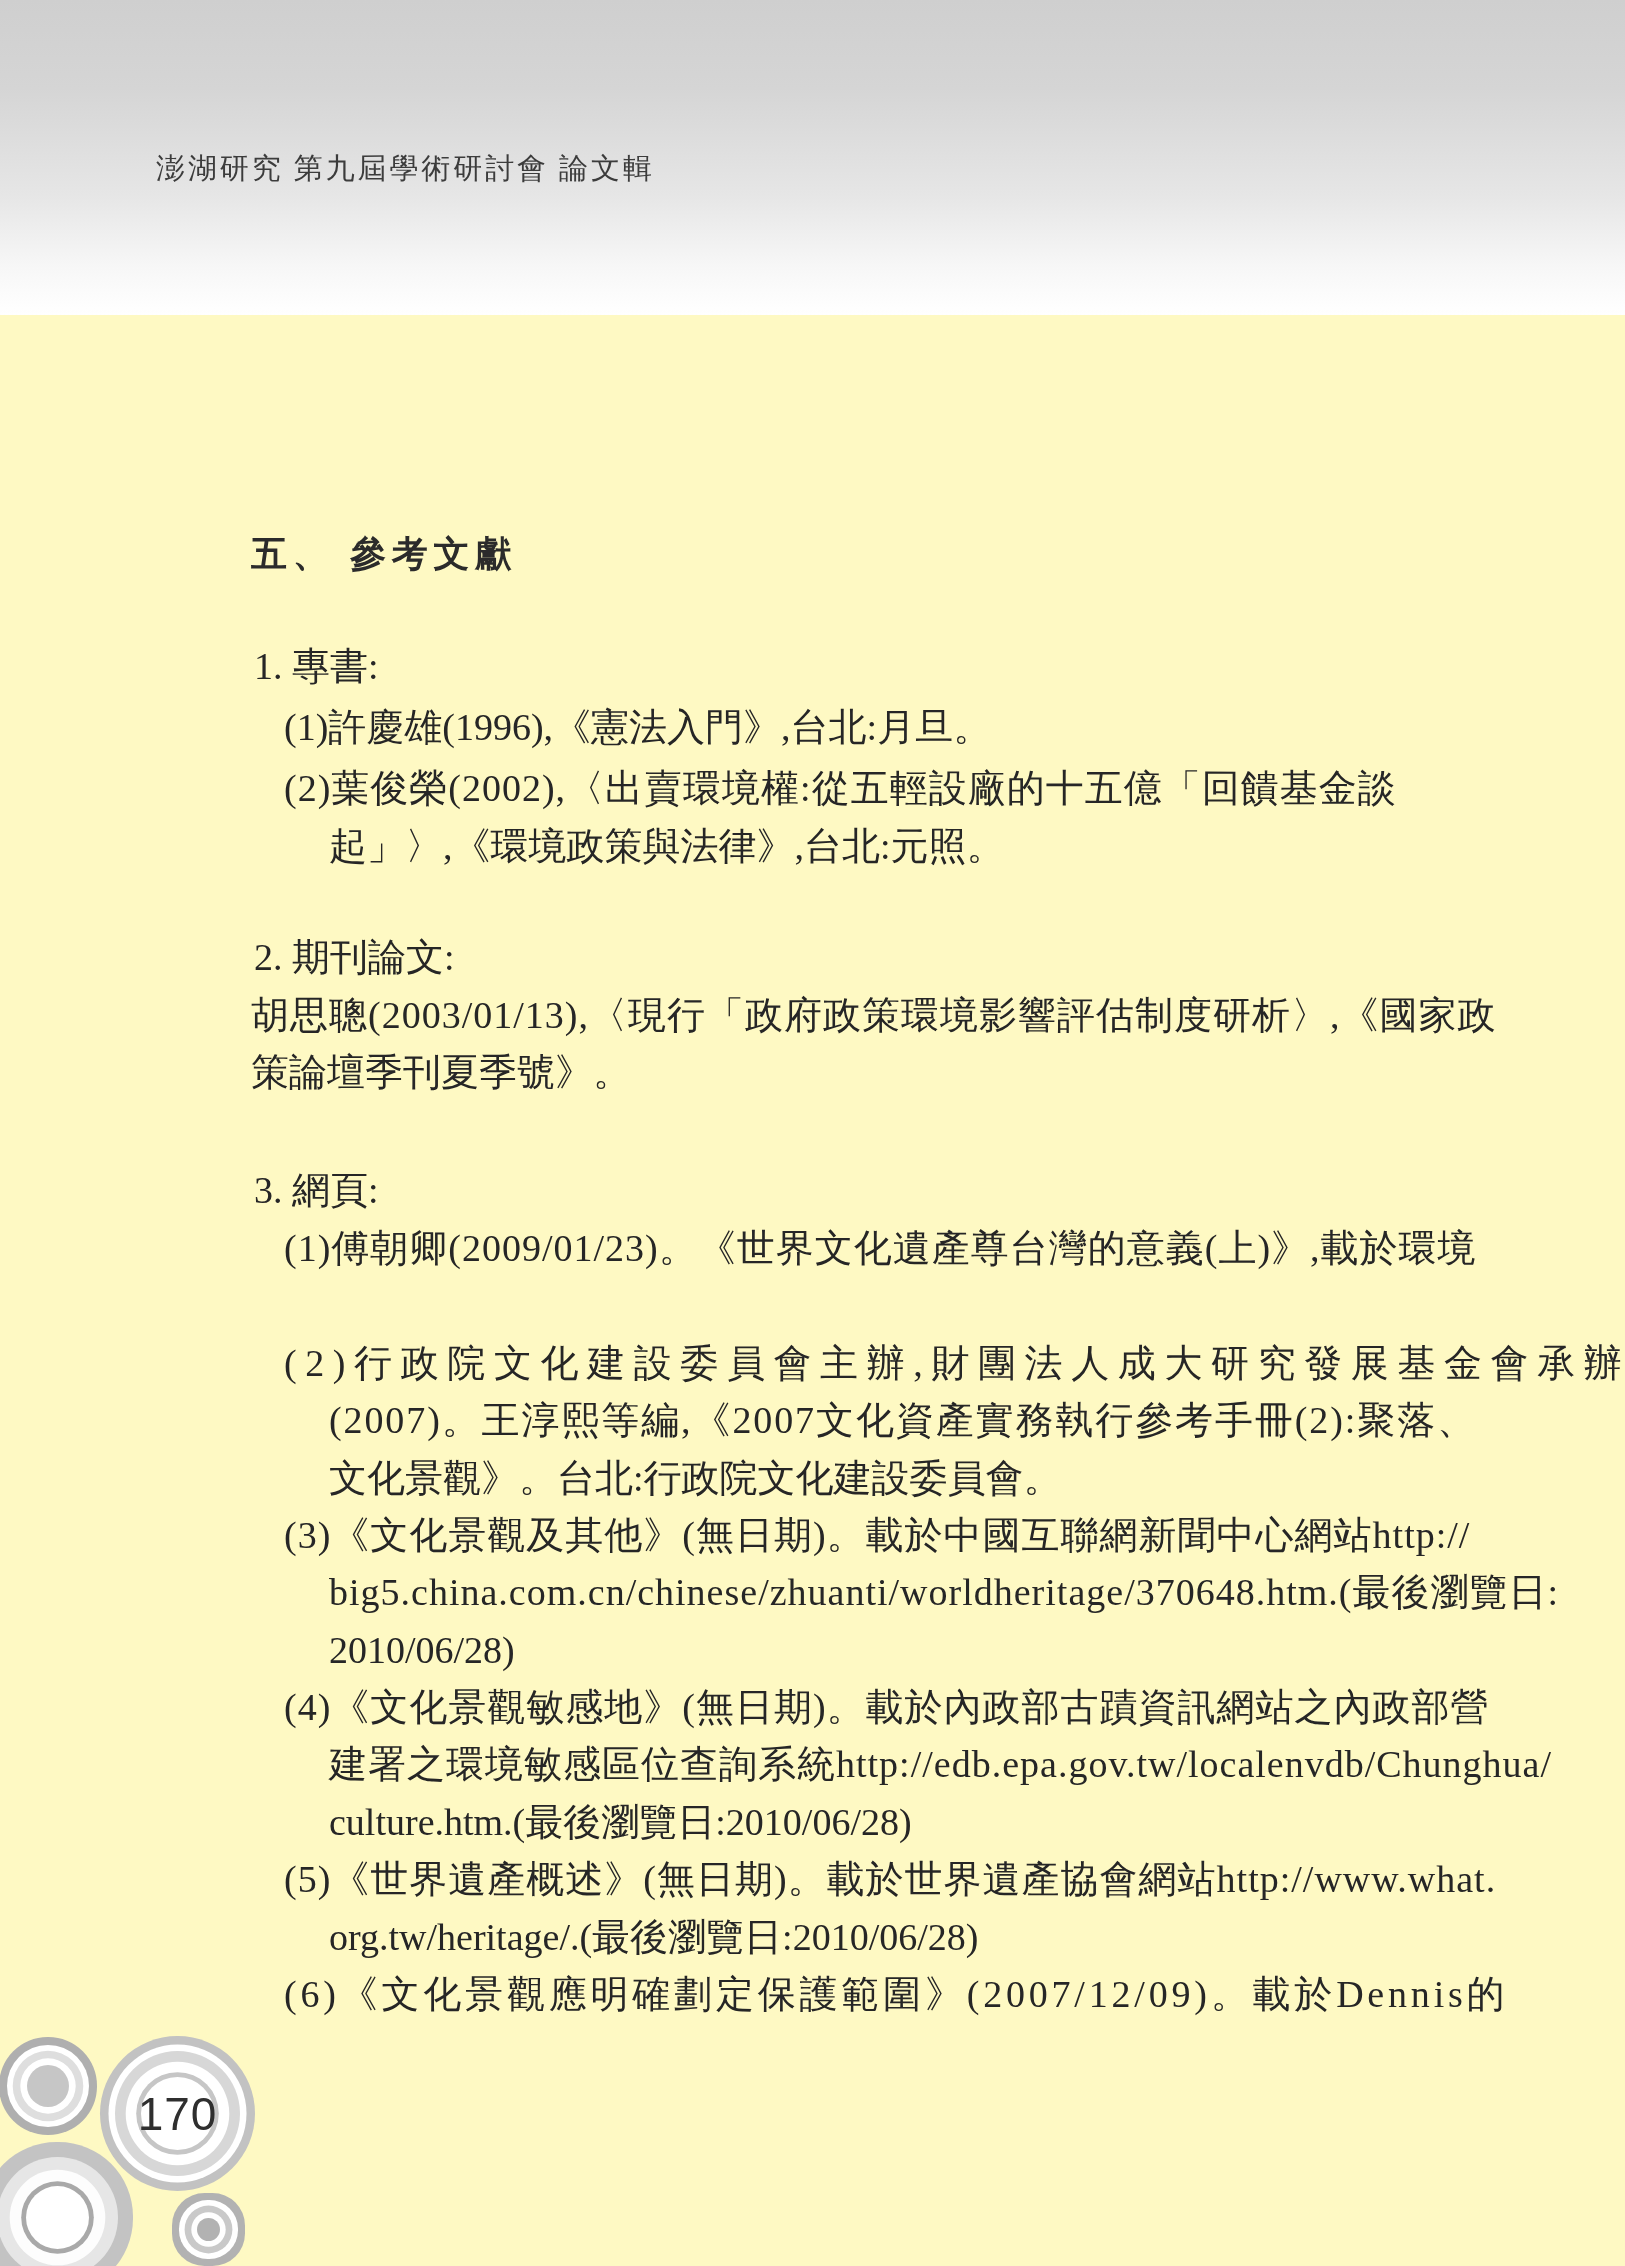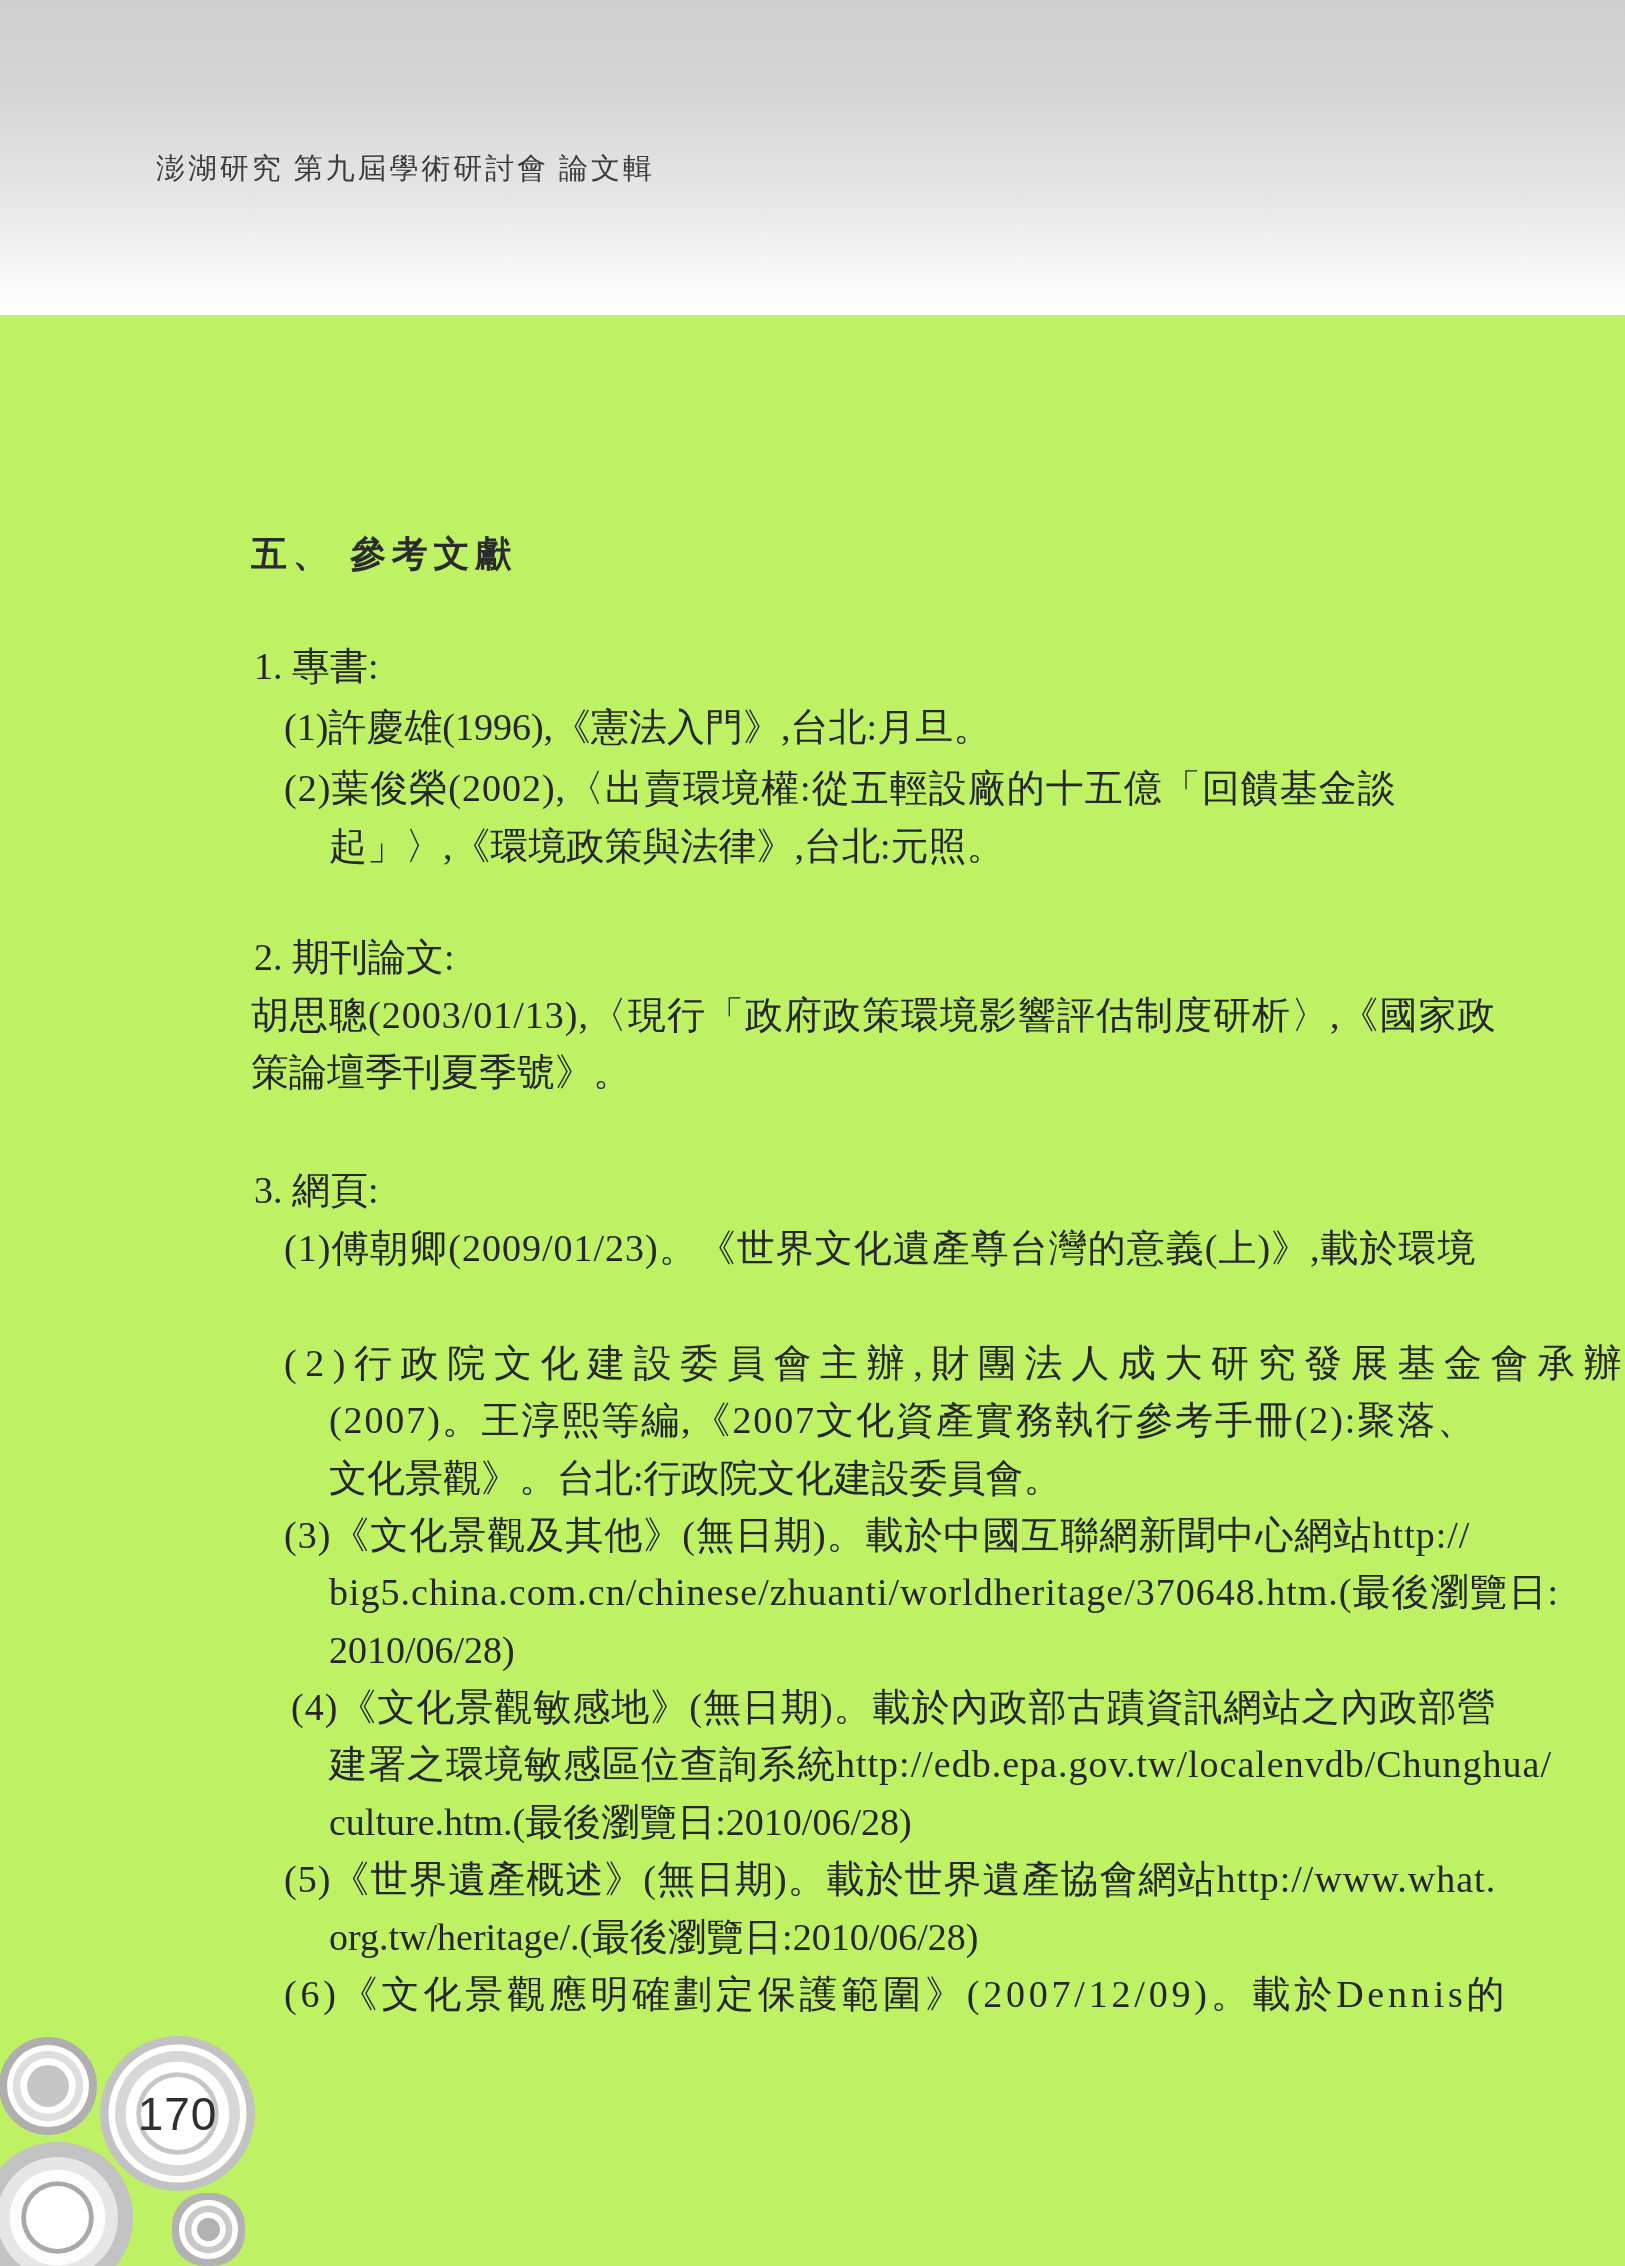--- a/index.html
+++ b/index.html
@@ -1,21 +1,21 @@
 <!DOCTYPE html>
 <html lang="zh-Hant"><head>
 <meta charset="utf-8">
 <style>
   html,body{margin:0;padding:0;}
   body{background:#ffffff;}
   .page{
     position:relative;
     width:1625px;
     height:2266px;
-    background:#bef264;
+    background:#fef9c3;
     overflow:hidden;
     font-family:"Liberation Serif","DejaVu Serif",serif;
     color:#222222;
   }
   .top-gradient{
     position:absolute;
     left:0; top:0;
     width:100%;
     height:315px;
     background:linear-gradient(to bottom,#cfcfcf 0%,#d5d5d5 28%,#e6e6e6 62%,#f7f7f7 85%,#ffffff 100%);
@@ -99,21 +99,21 @@
   <div class="tline" style="left:284px;top:1228px;letter-spacing:1px;">(1)傅朝卿(2009/01/23)。《世界文化遺產尊台灣的意義(上)》,載於環境</div>
 
   <div class="tline spread-wide" style="left:284px;top:1343px;">(2)行政院文化建設委員會主辦,財團法人成大研究發展基金會承辦</div>
   <div class="tline" style="left:329px;top:1400px;letter-spacing:1.9px;">(2007)。王淳熙等編,《2007文化資產實務執行參考手冊(2):聚落、</div>
   <div class="tline" style="left:329px;top:1458px;">文化景觀》。台北:行政院文化建設委員會。</div>
 
   <div class="tline" style="left:284px;top:1515px;letter-spacing:1px;">(3)《文化景觀及其他》(無日期)。載於中國互聯網新聞中心網站http://</div>
   <div class="tline" style="left:329px;top:1572px;letter-spacing:1px;">big5.china.com.cn/chinese/zhuanti/worldheritage/370648.htm.(最後瀏覽日:</div>
   <div class="tline" style="left:329px;top:1630px;">2010/06/28)</div>
 
-  <div class="tline" style="left:284px;top:1687px;letter-spacing:1px;margin-left:7px;">(4)《文化景觀敏感地》(無日期)。載於內政部古蹟資訊網站之內政部營</div>
+  <div class="tline" style="left:284px;top:1687px;letter-spacing:1px;">(4)《文化景觀敏感地》(無日期)。載於內政部古蹟資訊網站之內政部營</div>
   <div class="tline" style="left:329px;top:1744px;letter-spacing:1px;">建署之環境敏感區位查詢系統http://edb.epa.gov.tw/localenvdb/Chunghua/</div>
   <div class="tline" style="left:329px;top:1802px;">culture.htm.(最後瀏覽日:2010/06/28)</div>
 
   <div class="tline" style="left:284px;top:1859px;letter-spacing:1px;">(5)《世界遺產概述》(無日期)。載於世界遺產協會網站http://www.what.</div>
   <div class="tline" style="left:329px;top:1917px;">org.tw/heritage/.(最後瀏覽日:2010/06/28)</div>
 
   <div class="tline spread-mid" style="left:284px;top:1974px;">(6)《文化景觀應明確劃定保護範圍》(2007/12/09)。載於Dennis的</div>
 
   <div class="circ circ-c"></div>
   <div class="circ circ-b"></div>

